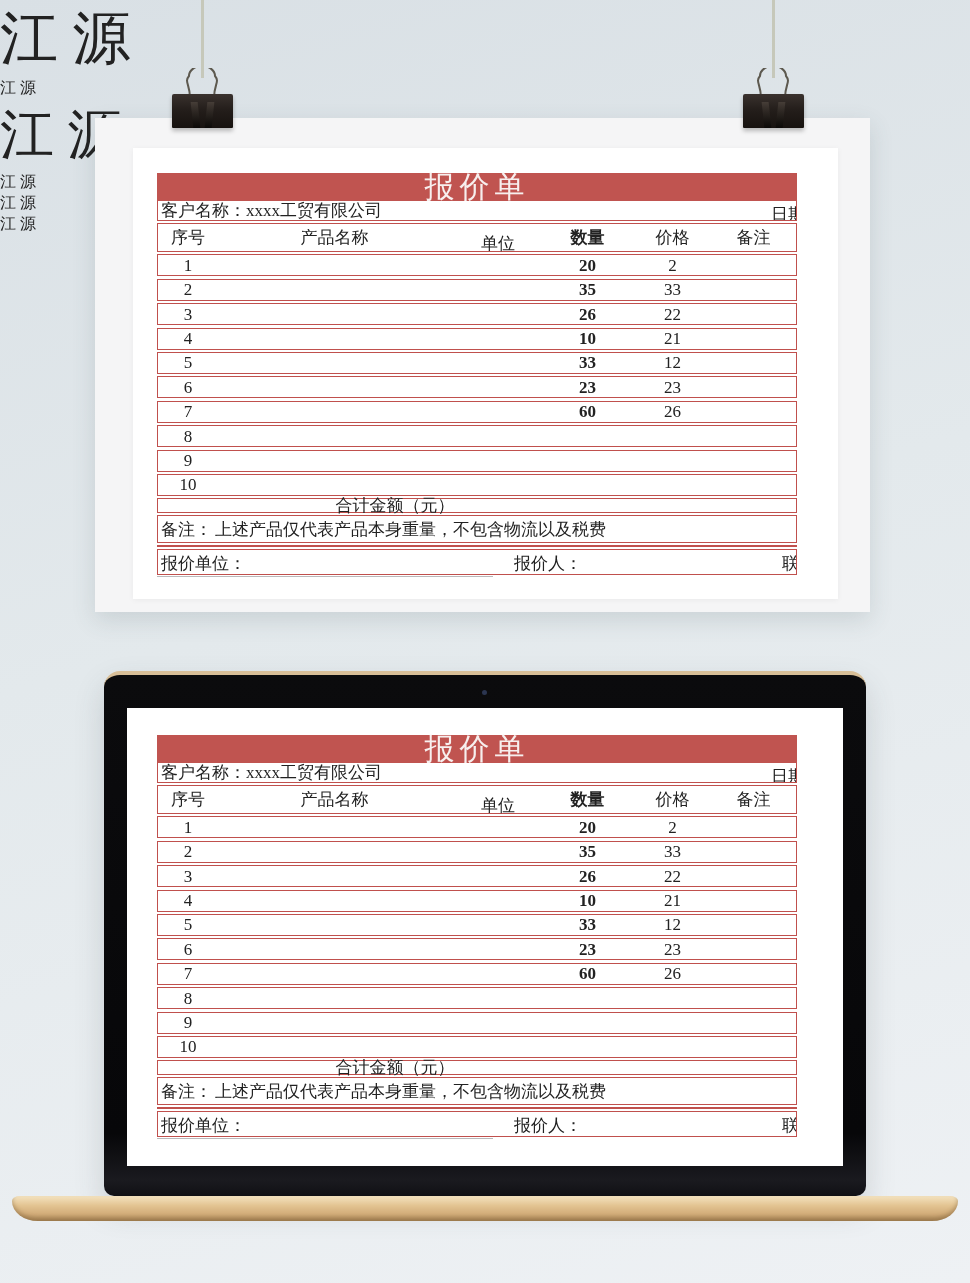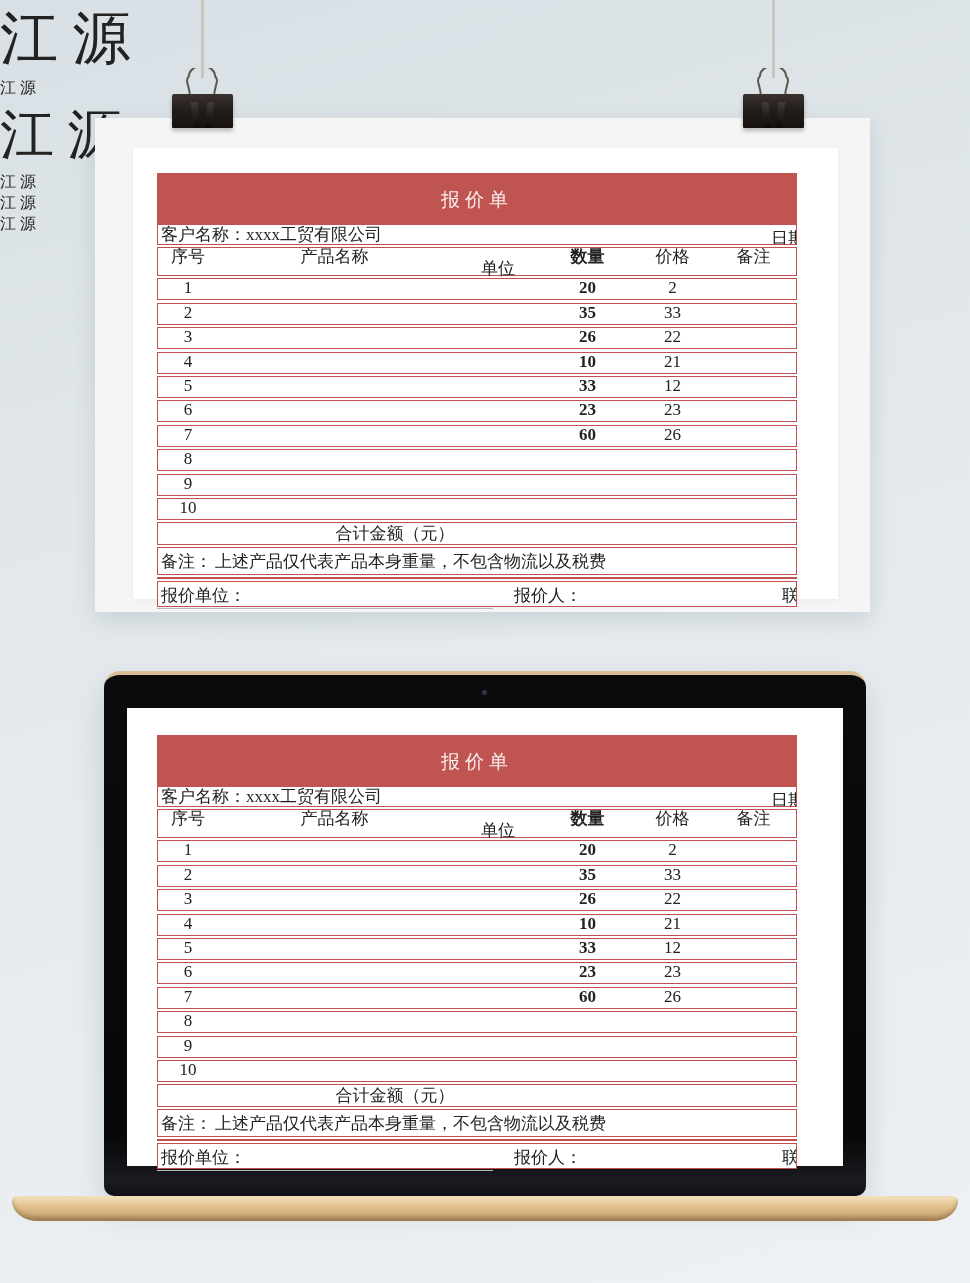--- a/index.html
+++ b/index.html
@@ -30,39 +30,39 @@
     background:#f5f5f6;box-shadow:0 8px 22px rgba(70,85,95,.16);
   }
   .paper-sheet{
     position:absolute;left:133px;top:148px;width:705px;height:451px;
     background:#ffffff;box-shadow:0 1px 6px rgba(0,0,0,.05);
   }
 
   
   .quote-table{position:absolute;width:640px;font-size:17px;line-height:1;}
   .qt-banner{
-    height:52px;display:flex;align-items:center;justify-content:center;
-    color:#f7efee;font-size:19px;letter-spacing:5px;
+    height:28px;display:flex;align-items:center;justify-content:center;
+    color:#f7efee;font-size:30px;letter-spacing:5px;
   }
   .qt-row{box-sizing:border-box;position:relative;background:#fff;}
   .qt-customer{
     height:20px;border-style:solid;border-width:0 1.5px 1.5px 1.5px;
     display:flex;align-items:center;overflow:hidden;white-space:nowrap;
   }
   .qt-customer .cust-label{padding-left:3px;}
   .qt-date{position:absolute;left:613px;top:5px;white-space:nowrap;}
   .qt-header,.qt-datarow{
-    border:1.5px solid;display:flex;align-items:flex-start;
+    border:1.5px solid;display:flex;align-items:center;
   }
   .qt-header{height:29px;margin-top:2px;}
   .qt-datarow{height:22px;margin-top:2.4px;}
   .cell{display:inline-block;text-align:center;overflow:hidden;white-space:nowrap;}
   .cell-no{width:60px;}.cell-name{width:233px;}.cell-unit{width:94px;margin-top:12px;}
   .cell-qty{width:85px;font-weight:bold;}.cell-price{width:85px;}.cell-note{width:77px;}
-  .qt-total{height:23px;margin-top:2.4px;border:1.5px solid;display:flex;align-items:center;}
+  .qt-total{height:15px;margin-top:2.4px;border:1.5px solid;display:flex;align-items:center;}
   .qt-total span{width:474px;text-align:center;}
   .qt-remark{
     height:28px;margin-top:2px;border:1.5px solid;display:flex;align-items:center;
     overflow:hidden;white-space:nowrap;
   }
   .qt-remark span{padding-left:3px;}
   .qt-thinline{height:0;border-top:2px solid;margin-top:2px;}
   .qt-footer{
     height:26px;margin-top:2px;border-style:solid;border-width:1.5px;
     position:relative;overflow:hidden;white-space:nowrap;

